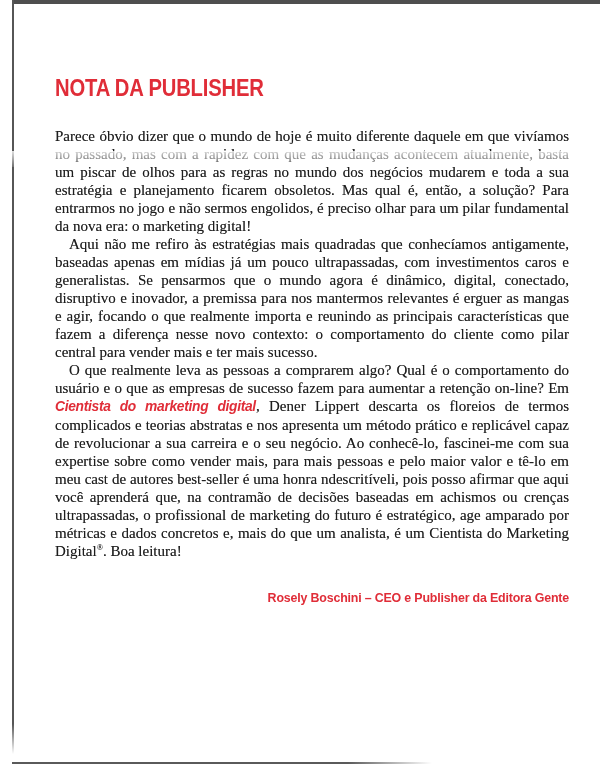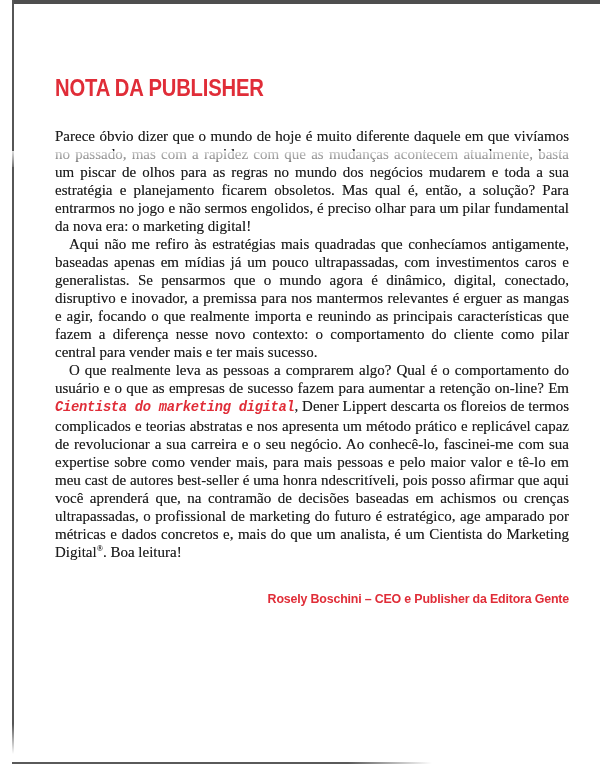--- a/index.html
+++ b/index.html
@@ -69,21 +69,21 @@
     text-align: justify;
     text-shadow: 0 0 0.6px rgba(30,30,30,0.55);
   }
   .body-text p.para {
     margin: 0;
   }
   .body-text p.para.indent {
     text-indent: 14px;
   }
   .red-italic {
-    font-family: Liberation Mono, monospace;
+    font-family: Liberation Sans, sans-serif;
     font-style: italic;
     font-weight: bold;
     color: #e02d38;
     font-size: 0.92em;
     letter-spacing: -0.3px;
     text-shadow: none;
   }
   .body-text sup {
     font-size: 0.55em;
     line-height: 0;

